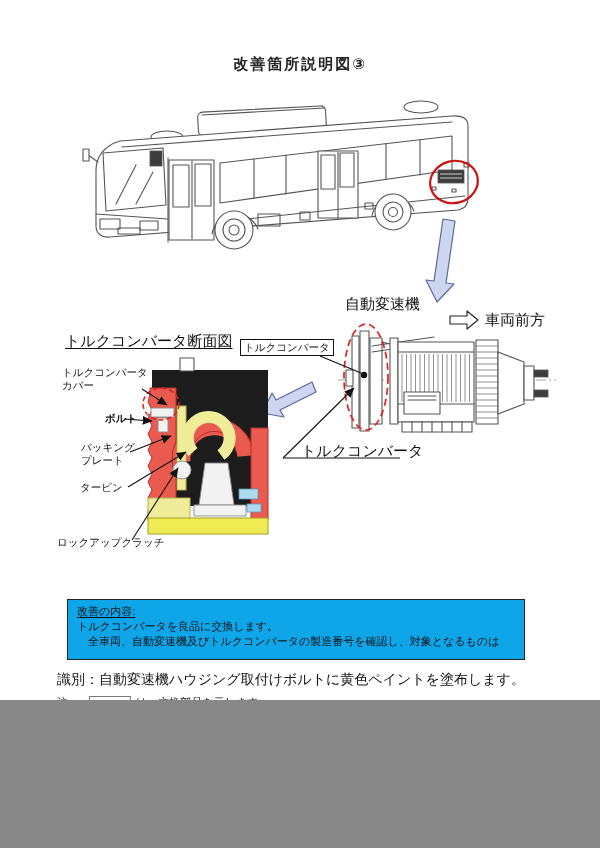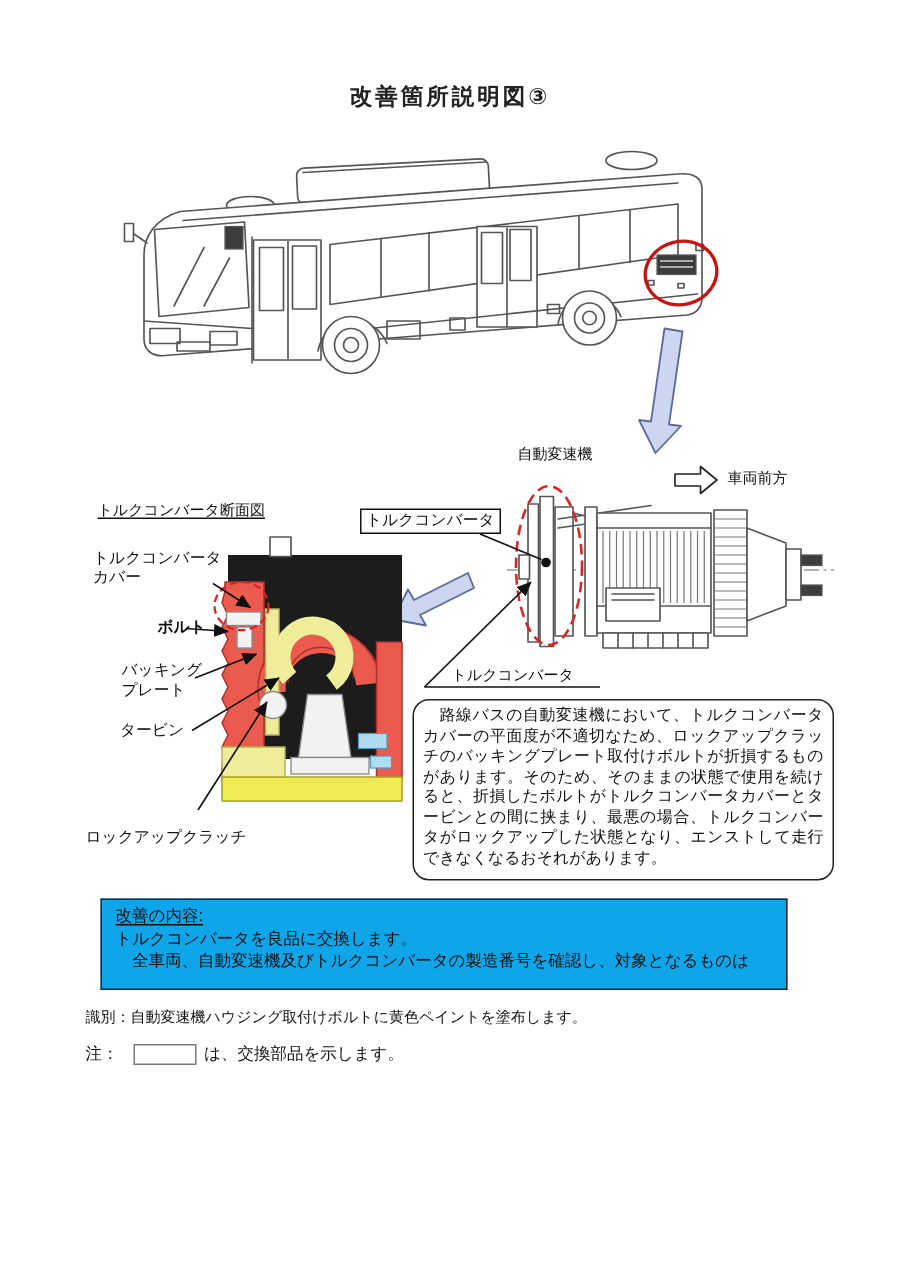--- a/index.html
+++ b/index.html
@@ -1,18 +1,18 @@
 <!DOCTYPE html>
 <html style="--line-art: #555555; --highlight-red: #cc1111; --dashed-red: #dd2222; --block-arrow-fill: #ccd6f0; --block-arrow-stroke: #5a6a9a; --section-red: #ea5a4e; --section-red-dark: #b03028; --section-yellow: #efec9a; --section-yellow-bright: #efeb52; --section-blue: #aedcee;"><head>
 <meta charset="utf-8">
 <style>
   html,body{margin:0;padding:0;background:#888;}
   .page{
     position:relative;
-    width:600px;height:848px;
+    width:600px;height:700px;
     margin:0 auto;
     background:#ffffff;
     font-family:"Liberation Sans","DejaVu Sans",sans-serif;
     color:#111;
     overflow:hidden;
   }
   .page-title{
     position:absolute;top:55px;left:0;width:600px;
     text-align:center;font-size:15px;font-weight:600;letter-spacing:2px;color:#222;
   }
@@ -28,41 +28,41 @@
   .ldr{stroke:#111;fill:none;stroke-width:1.1;}
   .cs-red{fill:var(--section-red);stroke:var(--section-red-dark);stroke-width:1;}
   .cs-redarc{fill:none;stroke:var(--section-red);stroke-width:17;}
   .cs-redline{fill:none;stroke:var(--section-red-dark);stroke-width:1;}
   .cs-yel{fill:var(--section-yellow);stroke:#b8b050;stroke-width:1;}
   .cs-yelarc{fill:none;stroke:var(--section-yellow);stroke-width:12;}
   .cs-byel{fill:var(--section-yellow-bright);stroke:#a8a020;stroke-width:1;}
   .cs-blue{fill:var(--section-blue);stroke:#5898b8;stroke-width:0.8;}
   .cs-wht{fill:#f2f2f2;stroke:#8a8a8a;stroke-width:0.9;}
   
-  .lbl{position:absolute;font-size:10px;line-height:13px;color:#111;white-space:nowrap;}
+  .lbl{position:absolute;font-size:15px;line-height:13px;color:#111;white-space:nowrap;}
   .lbl-s{font-size:10.5px;}
   .boxed-label{
     position:absolute;border:1.2px solid #111;background:#fff;
     font-size:10.5px;line-height:15px;text-align:center;white-space:nowrap;padding:0 3px;
   }
   .underlined{text-decoration:underline;text-underline-offset:2px;}
   .desc-box{
     position:absolute;left:275px;top:466px;width:281px;height:121px;
     border:1.3px solid #222;border-radius:11px;background:#fff;
     padding:4px 6px;box-sizing:border-box;
     font-size:10.6px;line-height:13.5px;color:#111;
     text-align:justify;
   }
   .improve-box{
     position:absolute;left:67px;top:599px;width:458px;height:61px;
     border:1.2px solid #222;background:#0ea5e9;
     padding:4px 9px;box-sizing:border-box;
     font-size:11px;line-height:15px;color:#111;
   }
-  .note-line{position:absolute;font-size:10px;color:#111;white-space:nowrap;}
+  .note-line{position:absolute;font-size:14px;color:#111;white-space:nowrap;}
   .legend-row{position:absolute;left:57px;top:695px;display:flex;align-items:center;font-size:11px;color:#111;}
   .legend-swatch{
     display:inline-block;width:40px;height:12px;background:#fff;
     border:1px solid #777;margin:0 5px 0 10px;
   }
 </style>
 </head>
 <body>
 
 <div class="page">
@@ -229,25 +229,22 @@
   <div class="lbl lbl-s" style="left:62px;top:366px;">
     <div>トルクコンバータ</div>
     <div>カバー</div>
   </div>
   <div class="lbl lbl-s" style="left:105px;top:412px;font-weight:bold;">ボルト</div>
   <div class="lbl lbl-s" style="left:81px;top:441px;">
     <div>バッキング</div>
     <div>プレート</div>
   </div>
   <div class="lbl lbl-s" style="left:80px;top:481px;">タービン</div>
-  <div class="lbl lbl-s" style="left:57px;top:552px;">ロックアップクラッチ</div>
-
-  <div class="desc-box">
-    <span>　路線バスの自動変速機において、トルクコンバータカバーの平面度が不適切なため、ロックアップクラッチのバッキングプレート取付けボルトが折損するものがあります。そのため、そのままの状態で使用を続けると、折損したボルトがトルクコンバータカバーとタービンとの間に挟まり、最悪の場合、トルクコンバータがロックアップした状態となり、エンストして走行できなくなるおそれがあります。</span>
-  </div>
+  <div class="lbl lbl-s" style="left:57px;top:536px;">ロックアップクラッチ</div>
+
 
   <div class="improve-box">
     <div class="underlined">改善の内容:</div>
     <div>トルクコンバータを良品に交換します。</div>
     <div>　全車両、自動変速機及びトルクコンバータの製造番号を確認し、対象となるものは</div>
   </div>
 
   <div class="note-line" style="left:57px;top:671px;">識別：自動変速機ハウジング取付けボルトに黄色ペイントを塗布します。</div>
 
   <div class="legend-row">

